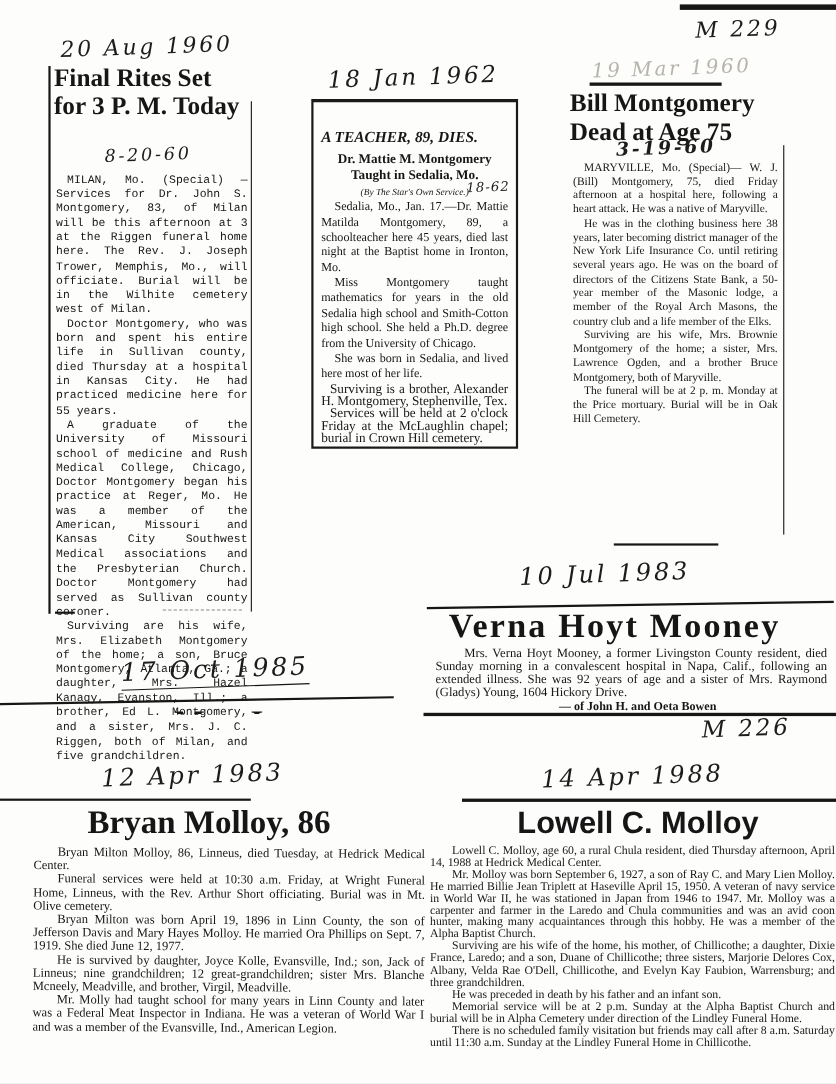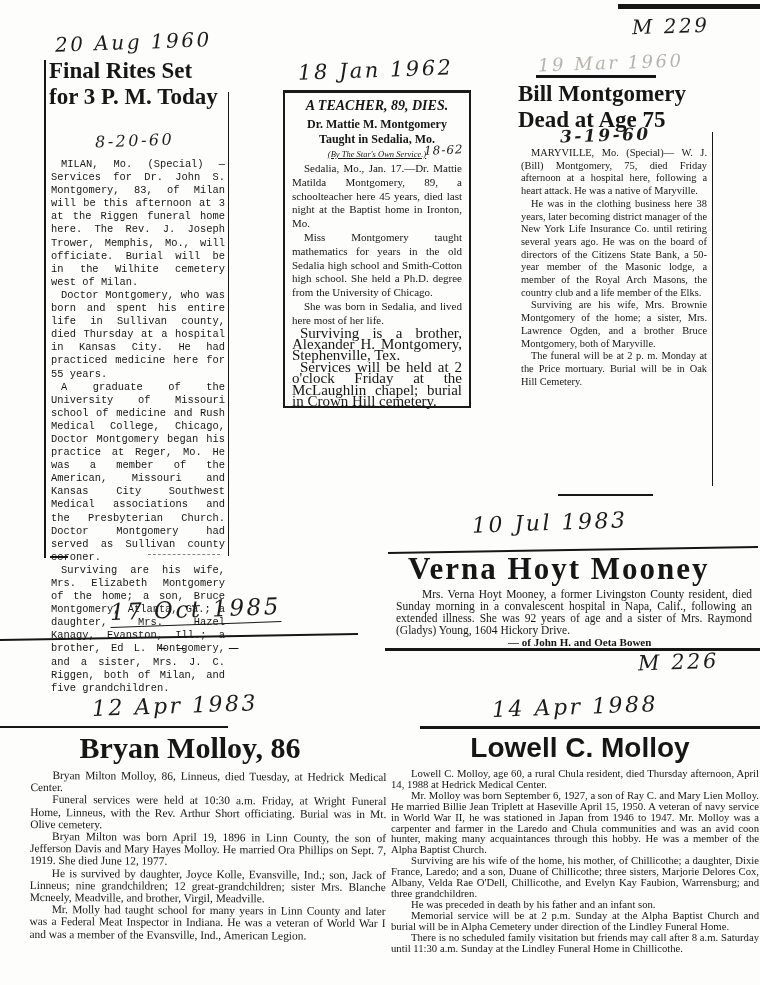--- a/index.html
+++ b/index.html
@@ -19,26 +19,26 @@
   .serif-head{font-family:"Liberation Serif",serif;font-weight:bold;line-height:1.12;}
   .sans-head{font-family:"Liberation Sans",sans-serif;font-weight:bold;}
   .body-col p{margin:0;text-align:justify;text-indent:10px;}
   
   #milan-body{width:174px;font-size:10.4px;line-height:13.1px;font-family:Liberation Mono, monospace;}
   
   #teacher-box{
     width:188px;height:318px;border:2px solid #1a1a1a;border-top-width:3px;
     padding:4px 7px;box-sizing:border-box;background:#fdfdfc;
   }
-  #teacher-box .t-headline{text-align:center;font-weight:bold;font-style:italic;font-size:14px;margin:1px 0 3px;}
+  #teacher-box .t-headline{text-align:left;font-weight:bold;font-style:italic;font-size:14px;margin:21px 0 3px;}
   #teacher-box .t-subhead{text-align:center;font-weight:bold;font-size:12px;line-height:15px;}
-  #teacher-box .t-byline{text-align:center;font-style:italic;font-size:8.5px;margin:2px 0 3px;position:relative;text-decoration:underline;}
+  #teacher-box .t-byline{text-align:center;font-style:italic;font-size:8.5px;margin:2px 0 3px;position:relative;}
   #teacher-box .t-byline .hand{position:absolute;right:-2px;top:-6px;font-size:12px;letter-spacing:1px;}
   #teacher-box p{margin:0;text-align:justify;text-indent:12px;font-size:11px;line-height:13.8px;}
-  #teacher-box p.small{font-size:15px;line-height:11.4px;text-indent:8px;}
+  #teacher-box p.small{font-size:12px;line-height:11.4px;text-indent:8px;}
   
   #bill-body{width:186px;font-size:10.4px;line-height:12.7px;}
   
   #verna-body{width:356px;font-size:11.5px;line-height:11.9px;}
   #verna-body p{text-indent:26px;}
   
   #bryan-body{width:356px;font-size:11.4px;line-height:12.2px;transform:rotate(0.35deg);}
   #bryan-body p{text-indent:22px;}
   
   #lowell-body{width:368px;font-size:10.7px;line-height:10.9px;}

